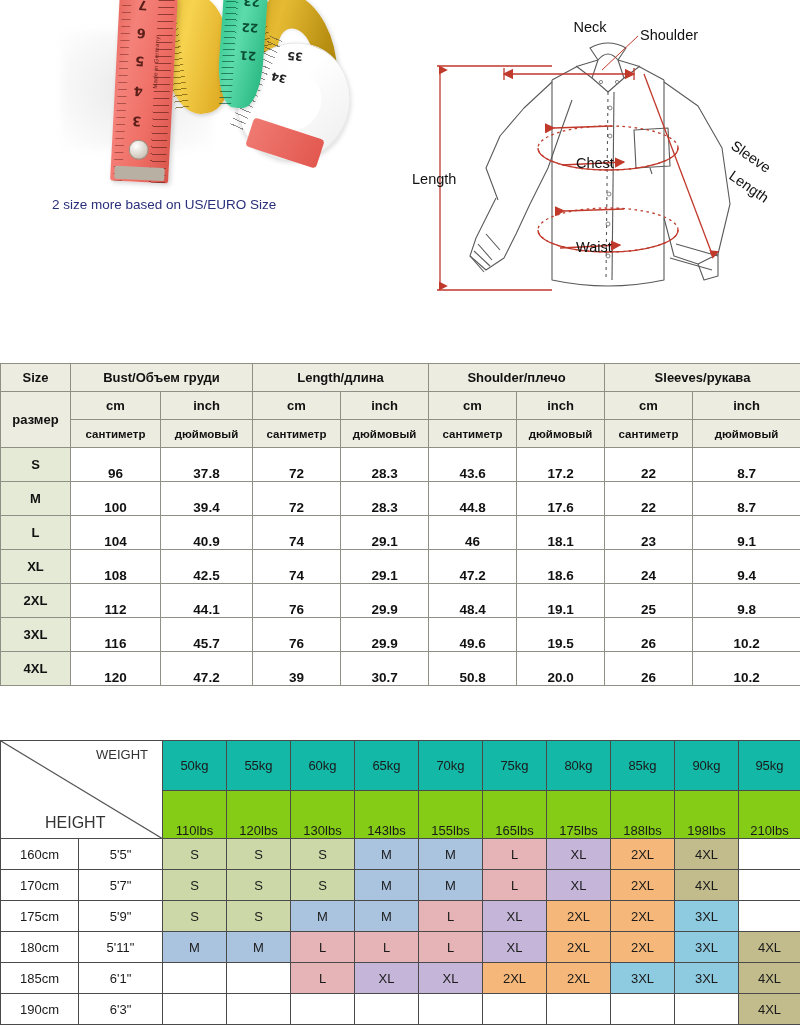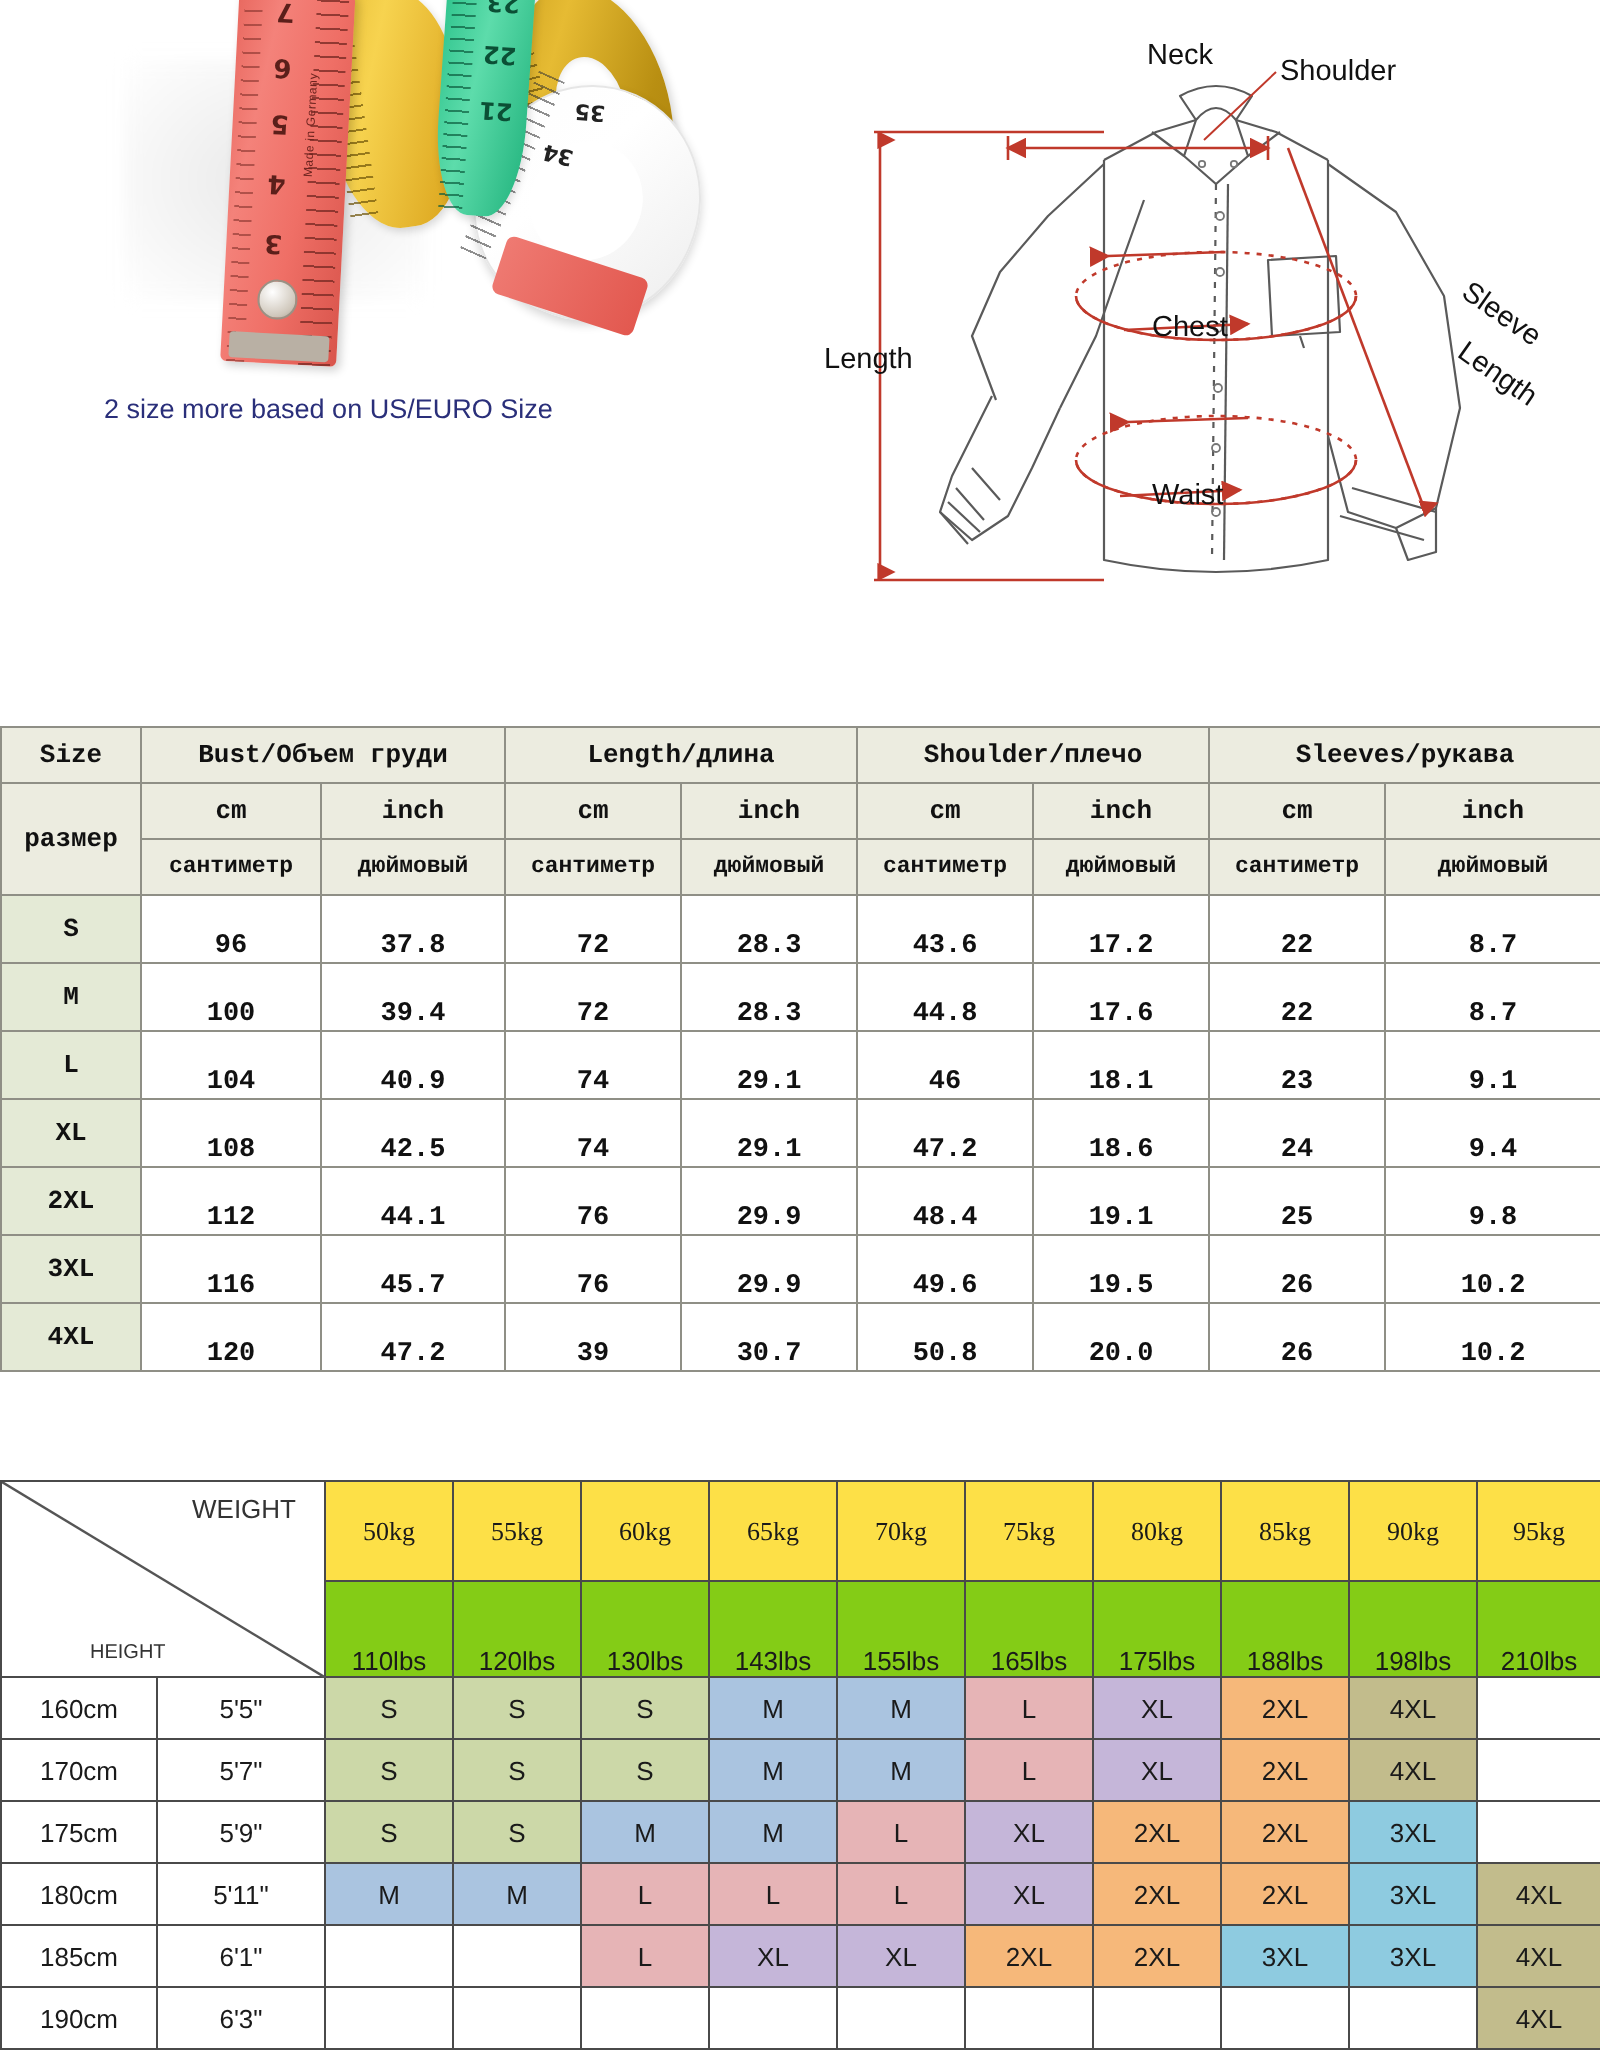--- a/index.html
+++ b/index.html
@@ -192,21 +192,21 @@
   
   .size-table-wrap {
     position: absolute;
     left: 0; top: 363px;
     width: 800px;
   }
   table.size-table {
     border-collapse: collapse;
     width: 800px;
     table-layout: fixed;
-    font-family: Liberation Mono, monospace;
+    font-family: Liberation Sans, sans-serif;
   }
   table.size-table th, table.size-table td {
     border: 1px solid #8f8f86;
     text-align: center;
     font-weight: bold;
     color: #111111;
     padding: 0;
   }
   .hdr-cream { background: #ecece0; font-size: 13px; }
   .hdr-cream-sm { background: #ecece0; font-size: 11.5px; }
@@ -245,23 +245,23 @@
   }
   .corner-cell .diag {
     position: absolute; inset: 0;
   }
   .corner-cell .w-label {
     position: absolute; right: 14px; top: 6px;
     font-size: 13px; color: #333;
   }
   .corner-cell .h-label {
     position: absolute; left: 44px; bottom: 6px;
-    font-size: 10px; color: #333;
-  }
-  .wh-head-kg { height: 50px !important; background:#fde047; font-size: 13.5px; vertical-align: middle; font-family: Liberation Serif, serif; }
+    font-size: 16px; color: #333;
+  }
+  .wh-head-kg { height: 50px !important; background:#14b8a6; font-size: 13.5px; vertical-align: middle; }
   .wh-head-lbs { height: 48px !important; background:#84cc16; font-size: 13px; vertical-align: bottom; padding-bottom: 5px; }
   .wh-h-cm { background: #ffffff; font-size: 13px; }
   .wh-h-ft { background: #ffffff; font-size: 13px; }
   .cell-empty { background: #ffffff; }
   .cell-S   { background: #ccd8a8; color:#3d4426; }
   .cell-M   { background: #aac4e0; color:#1f3348; }
   .cell-L   { background: #e6b4b6; color:#5a2a2c; }
   .cell-XL  { background: #c5b6d9; color:#3b2b50; }
   .cell-2XL { background: #f6b87a; color:#5c3210; }
   .cell-3XL { background: #8ecbe0; color:#14414f; }

